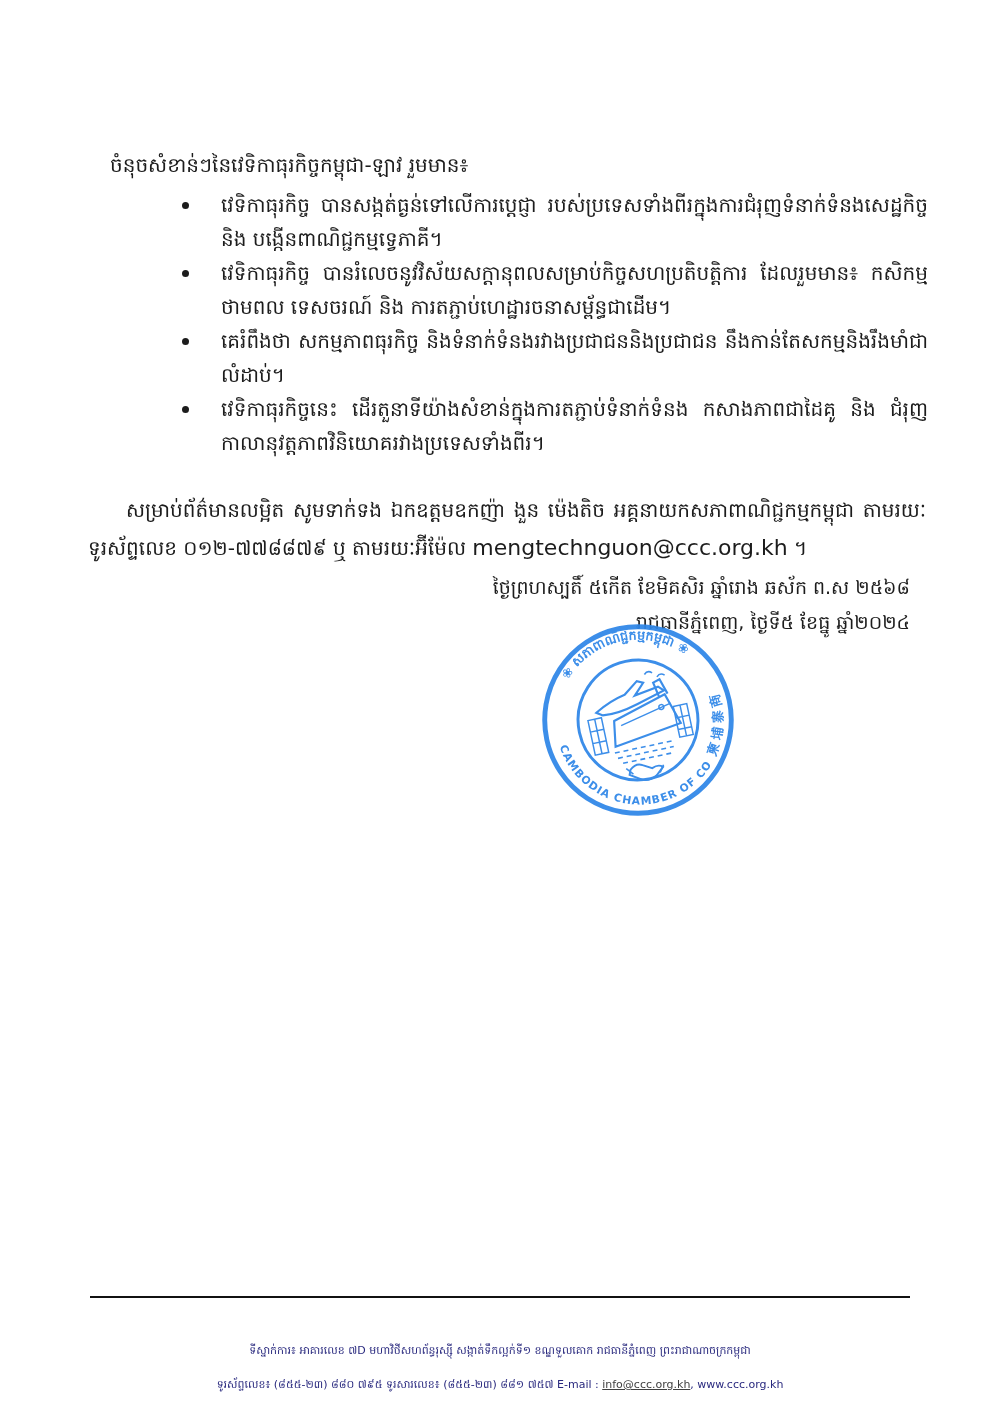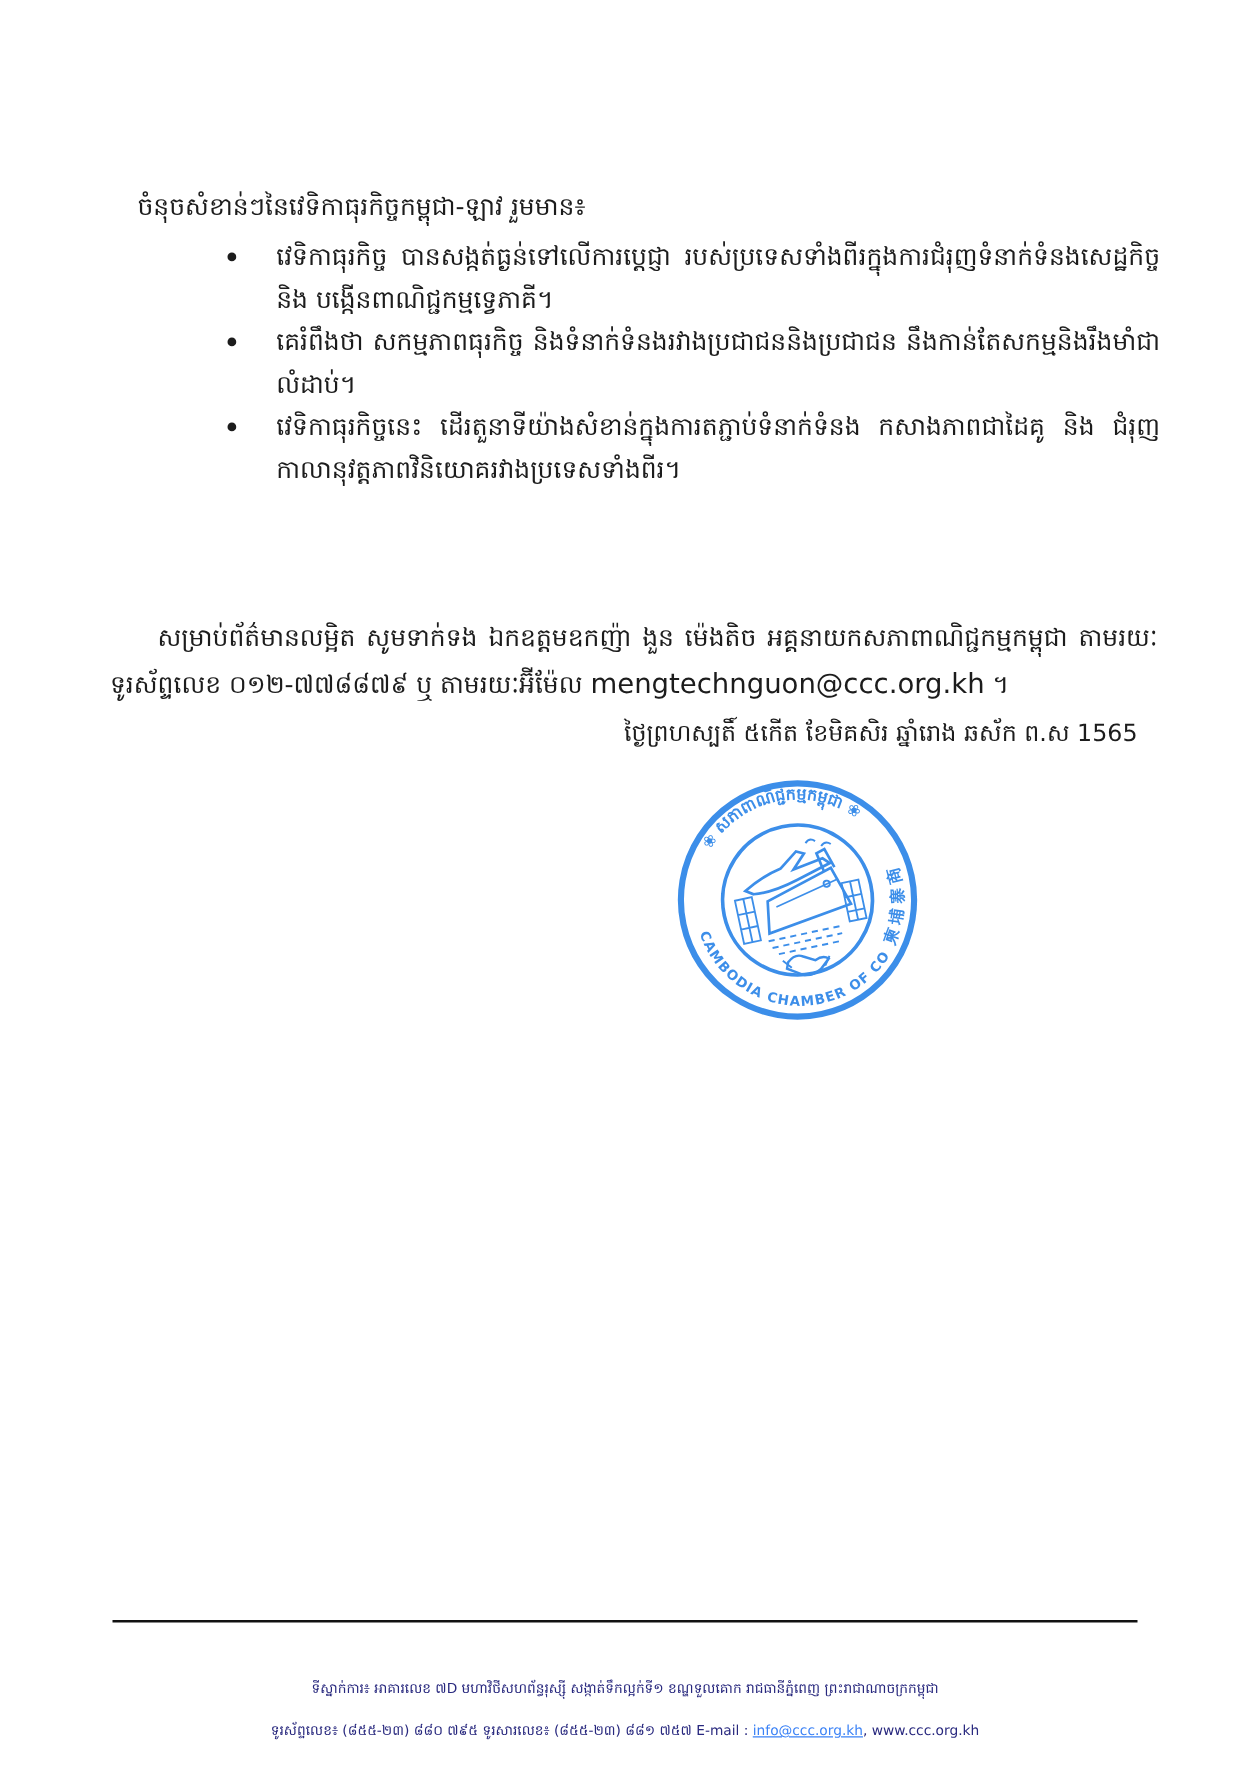--- a/index.html
+++ b/index.html
@@ -25,34 +25,38 @@
     text-align:right; font-size:19px; line-height:35px; }
 
   .stamp-wrap { position:absolute; left:530px; top:612px; width:216px; height:216px;
     opacity:0.93; }
   .stamp-wrap svg { display:block; }
 
   .footer-rule { position:absolute; left:90px; top:1296px; width:820px; height:2px;
     background:#111; }
   .footer { position:absolute; left:0; top:1334px; width:1000px; text-align:center;
     color:#28287e; font-size:11px; line-height:34px; }
-  .footer a { color:#3b82f6; text-decoration:underline;text-align:center; }
+  .footer a { color:#404040; text-decoration:underline;text-align:center; }
   .footer .plain { text-decoration:none; }
 </style>
 </head>
 <body>
 
 <div class="page">
 
   <div class="heading">ចំនុចសំខាន់ៗនៃវេទិកាធុរកិច្ចកម្ពុជា-ឡាវ រួមមាន៖</div>
 
   <ul class="bullets">
     <li>
       <span class="dot"></span>
       <span>វេទិកាធុរកិច្ច បានសង្កត់ធ្ងន់ទៅលើការប្តេជ្ញា របស់ប្រទេសទាំងពីរក្នុងការជំរុញទំនាក់ទំនងសេដ្ឋកិច្ច និង បង្កើនពាណិជ្ជកម្មទ្វេភាគី។</span>
+    </li>
+    <li>
+      <span class="dot"></span>
+      <span>វេទិកាធុរកិច្ច បានរំលេចនូវវិស័យសក្តានុពលសម្រាប់កិច្ចសហប្រតិបត្តិការ ដែលរួមមាន៖ កសិកម្ម ថាមពល ទេសចរណ៍ និង ការតភ្ជាប់ហេដ្ឋារចនាសម្ព័ន្ធជាដើម។</span>
     </li>
     <li>
       <span class="dot"></span>
       <span>គេរំពឹងថា សកម្មភាពធុរកិច្ច និងទំនាក់ទំនងរវាងប្រជាជននិងប្រជាជន នឹងកាន់តែសកម្មនិងរឹងមាំជាលំដាប់។</span>
     </li>
     <li>
       <span class="dot"></span>
       <span>វេទិកាធុរកិច្ចនេះ ដើរតួនាទីយ៉ាងសំខាន់ក្នុងការតភ្ជាប់ទំនាក់ទំនង កសាងភាពជាដៃគូ និង ជំរុញកាលានុវត្តភាពវិនិយោគរវាងប្រទេសទាំងពីរ។</span>
     </li>
   </ul>
@@ -60,21 +64,22 @@
   <p class="contact">
     <span>សម្រាប់ព័ត៌មានលម្អិត សូមទាក់ទង</span>
     <b>ឯកឧត្តមឧកញ៉ា ងួន ម៉េងតិច</b>
     <span>អគ្គនាយកសភាពាណិជ្ជកម្មកម្ពុជា</span>
     <span>តាមរយៈទូរស័ព្ទលេខ ០១២-៧៧៨៨៧៩ ឬ តាមរយៈអ៊ីម៉ែល</span>
     <span class="latin">mengtechnguon@ccc.org.kh</span>
     <span>។</span>
   </p>
 
   <div class="dateline">
-    <div>ថ្ងៃព្រហស្បតិ៍ ៥កើត ខែមិគសិរ ឆ្នាំរោង ឆស័ក ព.ស 1565</div>
+    <div>ថ្ងៃព្រហស្បតិ៍ ៥កើត ខែមិគសិរ ឆ្នាំរោង ឆស័ក ព.ស ២៥៦៨</div>
+    <div>រាជធានីភ្នំពេញ, ថ្ងៃទី៥ ខែធ្នូ ឆ្នាំ២០២៤</div>
   </div>
 
   <div class="stamp-wrap">
     <svg width="216" height="216" viewBox="0 0 220 220">
       <defs>
         <path id="arcTop" d="M 30,128 A 82,82 0 1 1 190,128"></path>
         <path id="arcBottom" d="M 26,116 A 86,86 0 0 0 172,172"></path>
         <path id="arcRight" d="M 176,166 A 87,87 0 0 0 194,94"></path>
       </defs>
       <g transform="rotate(-12 110 110)" stroke="#2e86e8" fill="none">

